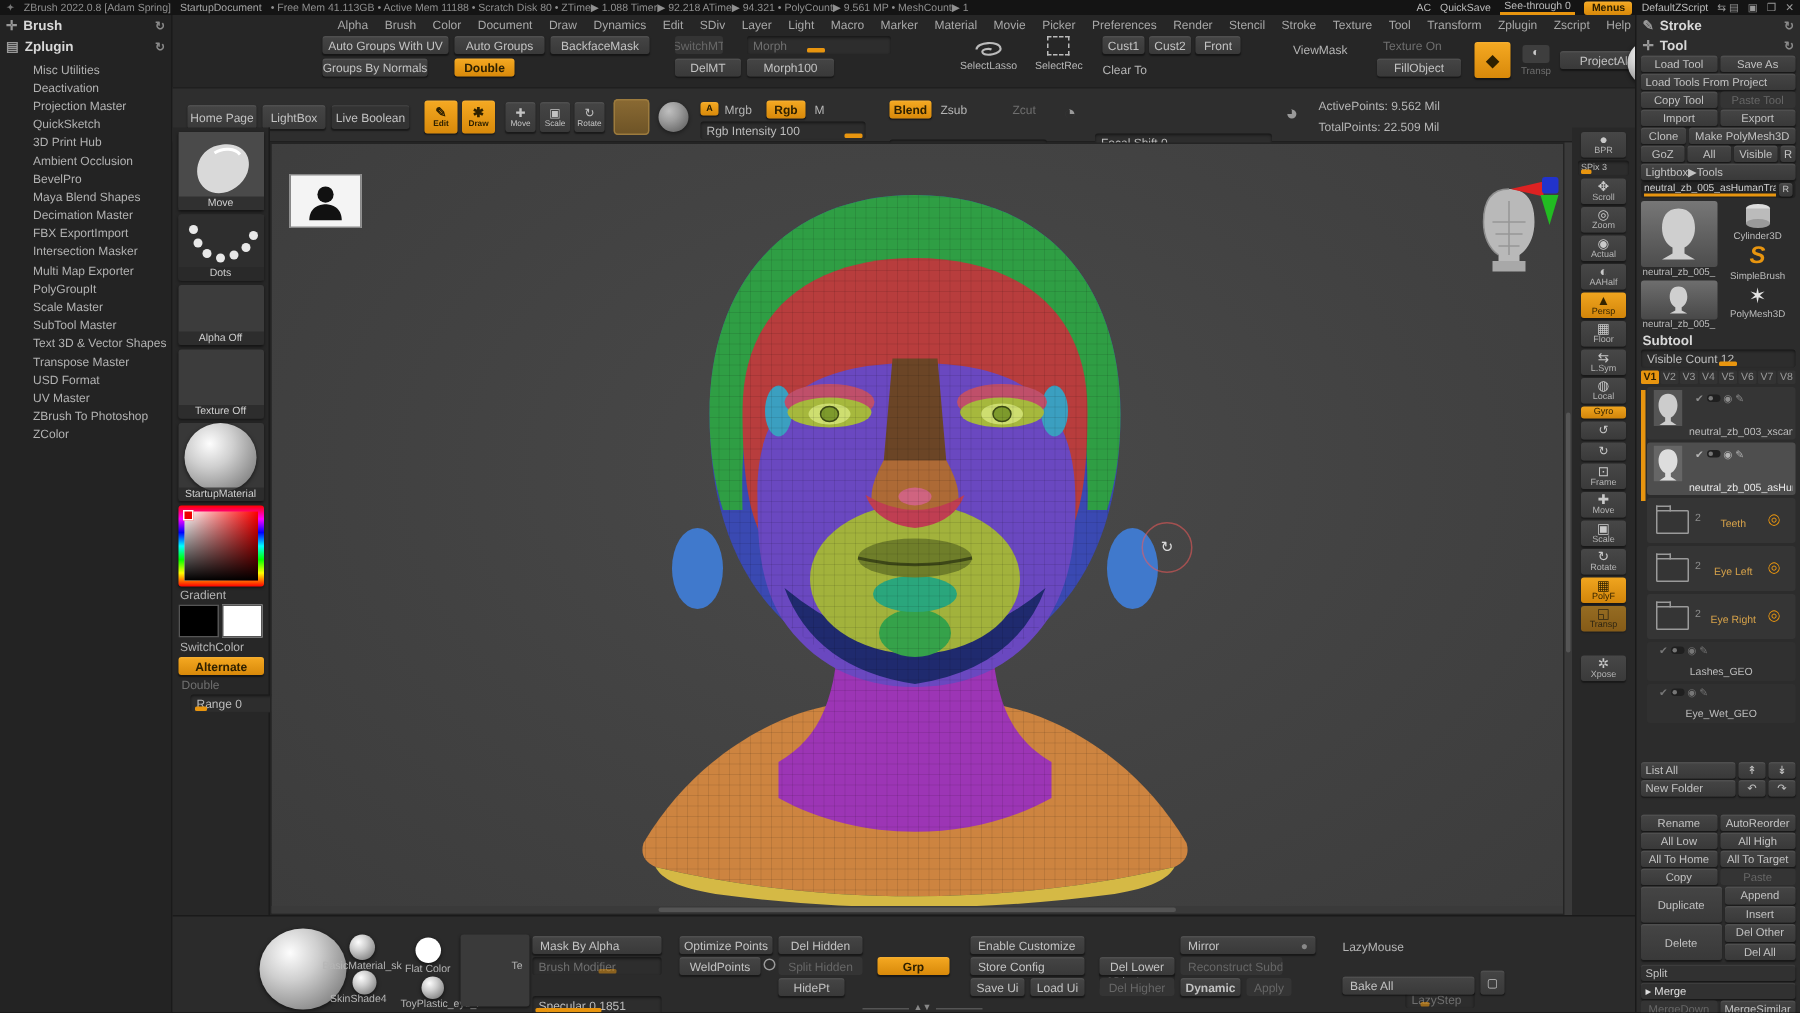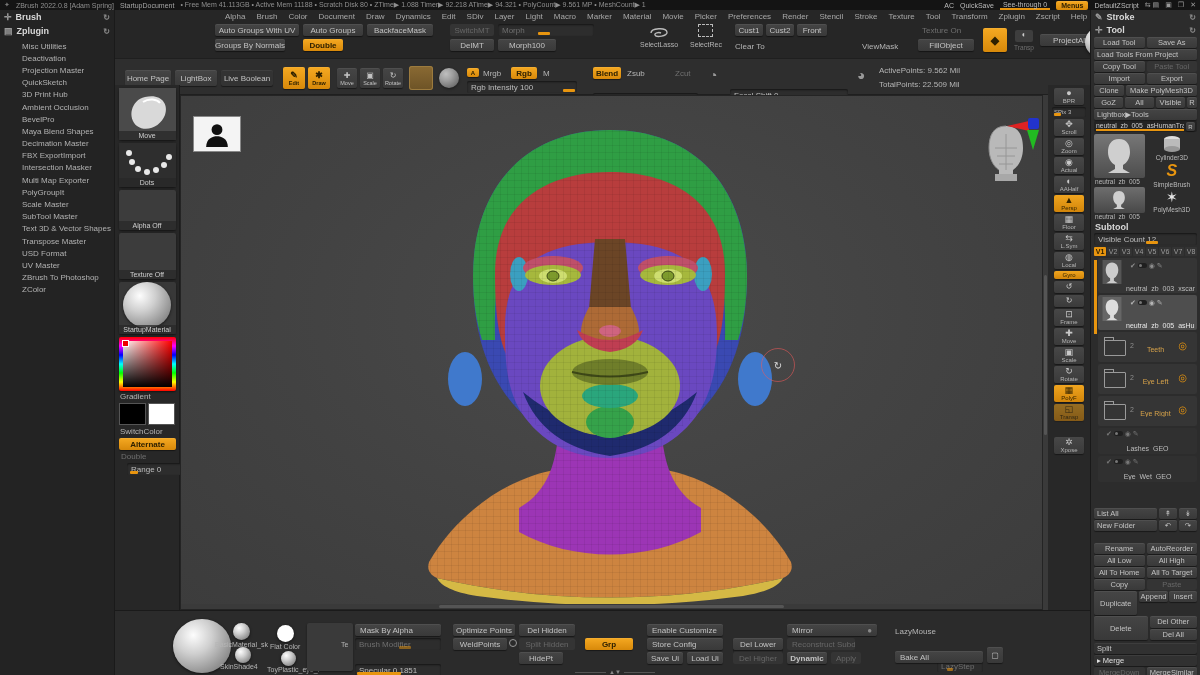--- a/index.html
+++ b/index.html
@@ -159,21 +159,21 @@
         <div class="zp-item">ZColor</div>
       </div>
   </div>
 
   <div class="abs" style="left:215px;top:24px;width:420px;height:32px">
     <span class="btn abs" style="left:0;top:0;width:84px">Auto Groups With UV</span>
     <span class="btn abs" style="left:88px;top:0;width:60px">Auto Groups</span>
     <span class="btn abs" style="left:152px;top:0;width:66px">BackfaceMask</span>
     <span class="btn abs" style="left:0;top:15px;width:70px">Groups By Normals</span>
     <span class="btn or abs" style="left:88px;top:15px;width:40px">Double</span>
-    <span class="btn dis abs" style="left:235px;top:0;width:44px">SwitchMT</span>
+    <span class="btn dis abs" style="left:235px;top:0;width:32px">SwitchMT</span>
     <span class="sl abs" style="left:283px;top:0;width:96px;color:#6f6f6f">
         <span>Morph</span>
         <span class="th" style="left:40px"></span>
       </span>
     <span class="btn abs" style="left:235px;top:15px;width:44px">DelMT</span>
     <span class="btn abs" style="left:283px;top:15px;width:58px">Morph100</span>
   </div>
 
   <div class="abs" style="left:640px;top:22px;width:450px;height:36px">
     <span class="abs" style="left:8px;top:2px">
@@ -181,21 +181,21 @@
           <path d="M3,9 C3,4 18,3 19,8 C20,12 8,14 7,11 C6,9 11,8 13,9" fill="none" stroke="#bbb" stroke-width="1.4"></path>
         </svg>
     </span>
     <span class="lbl abs" style="left:0;top:19px;font-size:7px">SelectLasso</span>
     <span class="abs" style="left:58px;top:2px;width:15px;height:13px;border:1.4px dashed #bbb"></span>
     <span class="lbl abs" style="left:50px;top:19px;font-size:7px">SelectRec</span>
     <span class="btn abs" style="left:95px;top:2px;width:28px">Cust1</span>
     <span class="btn abs" style="left:126px;top:2px;width:28px">Cust2</span>
     <span class="btn abs" style="left:157px;top:2px;width:30px">Front</span>
     <span class="lbl abs" style="left:95px;top:20px">Clear To</span>
-    <span class="lbl abs" style="left:222px;top:20px">ViewMask</span>
+    <span class="lbl abs" style="left:222px;top:7px">ViewMask</span>
     <span class="lbl dim abs" style="left:282px;top:4px">Texture On</span>
     <span class="btn abs" style="left:278px;top:17px;width:56px">FillObject</span>
     <span class="btn or abs" style="left:343px;top:6px;width:24px;height:24px;font-size:11px">◆</span>
     <span class="abs" style="left:375px;top:8px;width:18px;height:12px;background:#3e3e3e;border-radius:2px;text-align:center;color:#ccc">◐</span>
     <span class="lbl dim abs" style="left:374px;top:22px;font-size:6.5px">Transp</span>
     <span class="btn abs" style="left:400px;top:12px;width:60px">ProjectAll</span>
   </div>
   <div class="abs sphere" style="left:1085px;top:27px;width:30px;height:30px"></div>
   <span class="lbl abs" style="left:1076px;top:58px;font-size:6.5px">ClayBuildup</span>
   <span class="abs swatch" style="left:1125px;top:28px"></span>
@@ -624,21 +624,21 @@
       <div class="rrow">
           <span class="btn">All To Home</span>
           <span class="btn">All To Target</span>
         </div>
       <div class="rrow">
           <span class="btn">Copy</span>
           <span class="btn dis">Paste</span>
         </div>
       <div class="rrow">
           <span class="btn" style="height:24px">Duplicate</span>
-        <span style="flex:1;display:flex;flex-direction:row;gap:1px">
+        <span style="flex:1;display:flex;flex-direction:column;gap:1px">
           <span class="btn">Append</span>
           <span class="btn">Insert</span>
           </span>
         </div>
       <div class="rrow">
           <span class="btn" style="height:24px">Delete</span>
         <span style="flex:1;display:flex;flex-direction:column;gap:1px">
           <span class="btn">Del Other</span>
           <span class="btn">Del All</span>
           </span>

